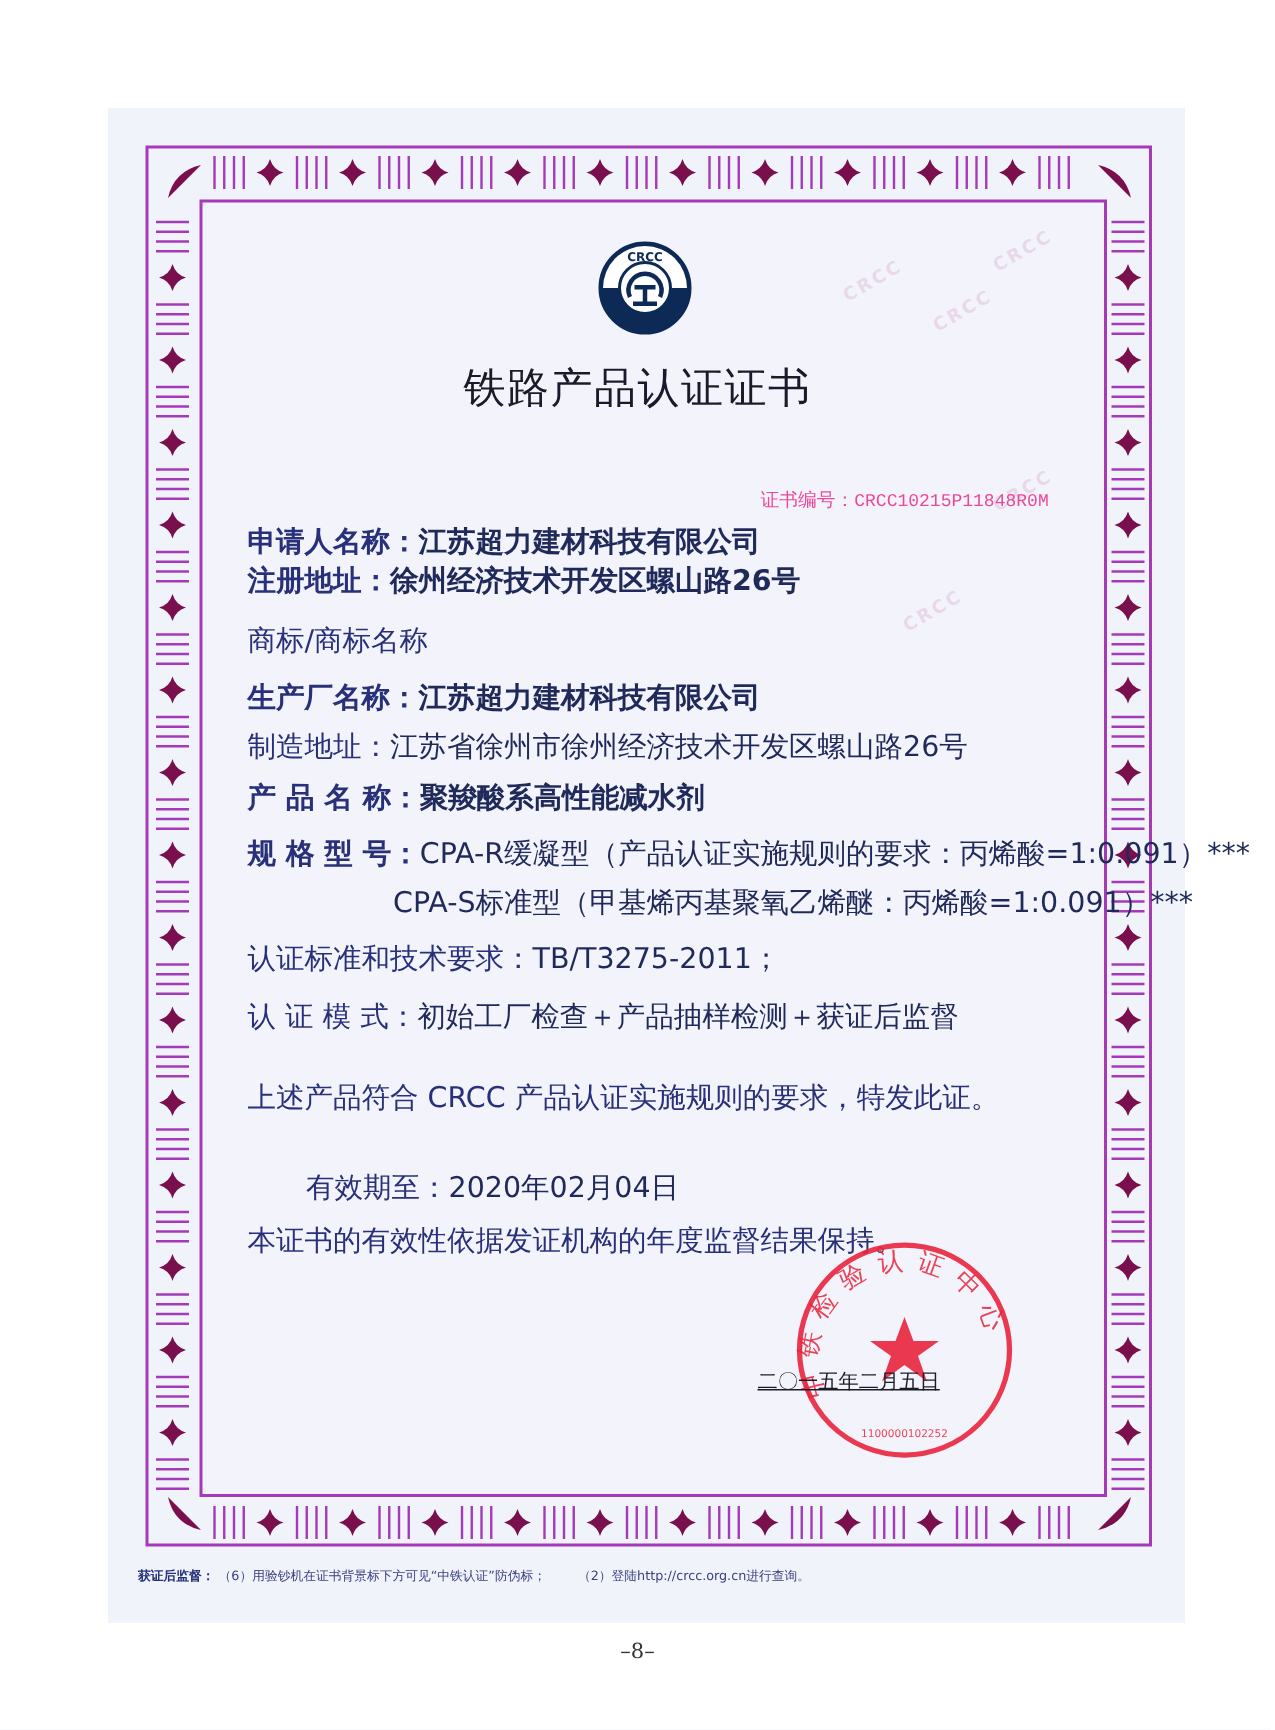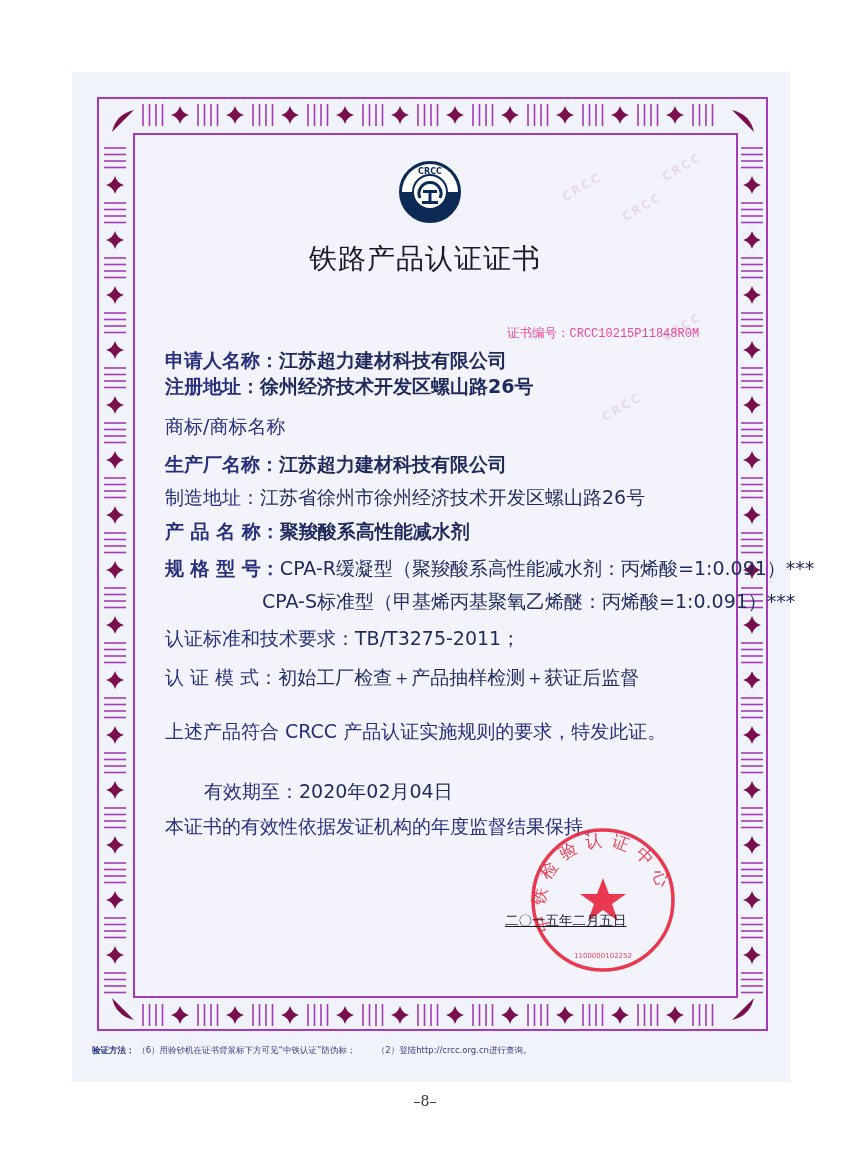--- a/index.html
+++ b/index.html
@@ -338,21 +338,21 @@
 <div class="row bold" style="top:452px;">
   <span>生产厂名称：</span><span class="v">江苏超力建材科技有限公司</span>
 </div>
 <div class="row" style="top:485px;">
   <span>制造地址：</span><span class="v">江苏省徐州市徐州经济技术开发区螺山路26号</span>
 </div>
 <div class="row bold" style="top:519px;">
   <span>产 品 名 称：</span><span class="v">聚羧酸系高性能减水剂</span>
 </div>
 <div class="row" style="top:556px;">
-  <span class="bold">规 格 型 号：</span><span class="v">CPA-R缓凝型（聚羧酸系高性能减水剂：丙烯酸=1:0.091）***</span>
+  <span class="bold">规 格 型 号：</span><span class="v">CPA-R缓凝型（产品认证实施规则的要求：丙烯酸=1:0.091）***</span>
 </div>
 <div class="row" style="top:589px;left:262px;">
   <span class="v">CPA-S标准型（甲基烯丙基聚氧乙烯醚：丙烯酸=1:0.091）***</span>
 </div>
 <div class="row" style="top:626px;">
   <span>认证标准和技术要求：</span><span class="v">TB/T3275-2011；</span>
 </div>
 <div class="row" style="top:665px;">
   <span>认 证 模 式：</span><span class="v">初始工厂检查＋产品抽样检测＋获证后监督</span>
 </div>
@@ -371,19 +371,19 @@
   <text font-size="17" fill="#e8243c" opacity="0.85" font-family="DejaVu Sans, sans-serif" letter-spacing="8">
     <textPath href="#arcTop">中铁检验认证中心</textPath>
   </text>
   <polygon points="80,58 86,74 103,74 89,84 95,101 80,90 65,101 71,84 57,74 74,74" fill="#e8243c" opacity="0.9"></polygon>
   <text x="80" y="138" font-size="7" text-anchor="middle" fill="#e8243c" opacity="0.85" font-family="DejaVu Sans, sans-serif">1100000102252</text>
 </svg>
 
 <div class="date">二〇一五年二月五日</div>
 
 <div class="footer-note">
-  <span class="lbl">验证方法：</span>
+  <span class="lbl">获证后监督：</span>
   <span>（6）用验钞机在证书背景标下方可见“中铁认证”防伪标；</span>
   <span style="display:inline-block;width:16px;"></span>
   <span>（2）登陆http://crcc.org.cn进行查询。</span>
 </div>
 
 <div class="page-num">–8–</div>
 
 </body></html>

